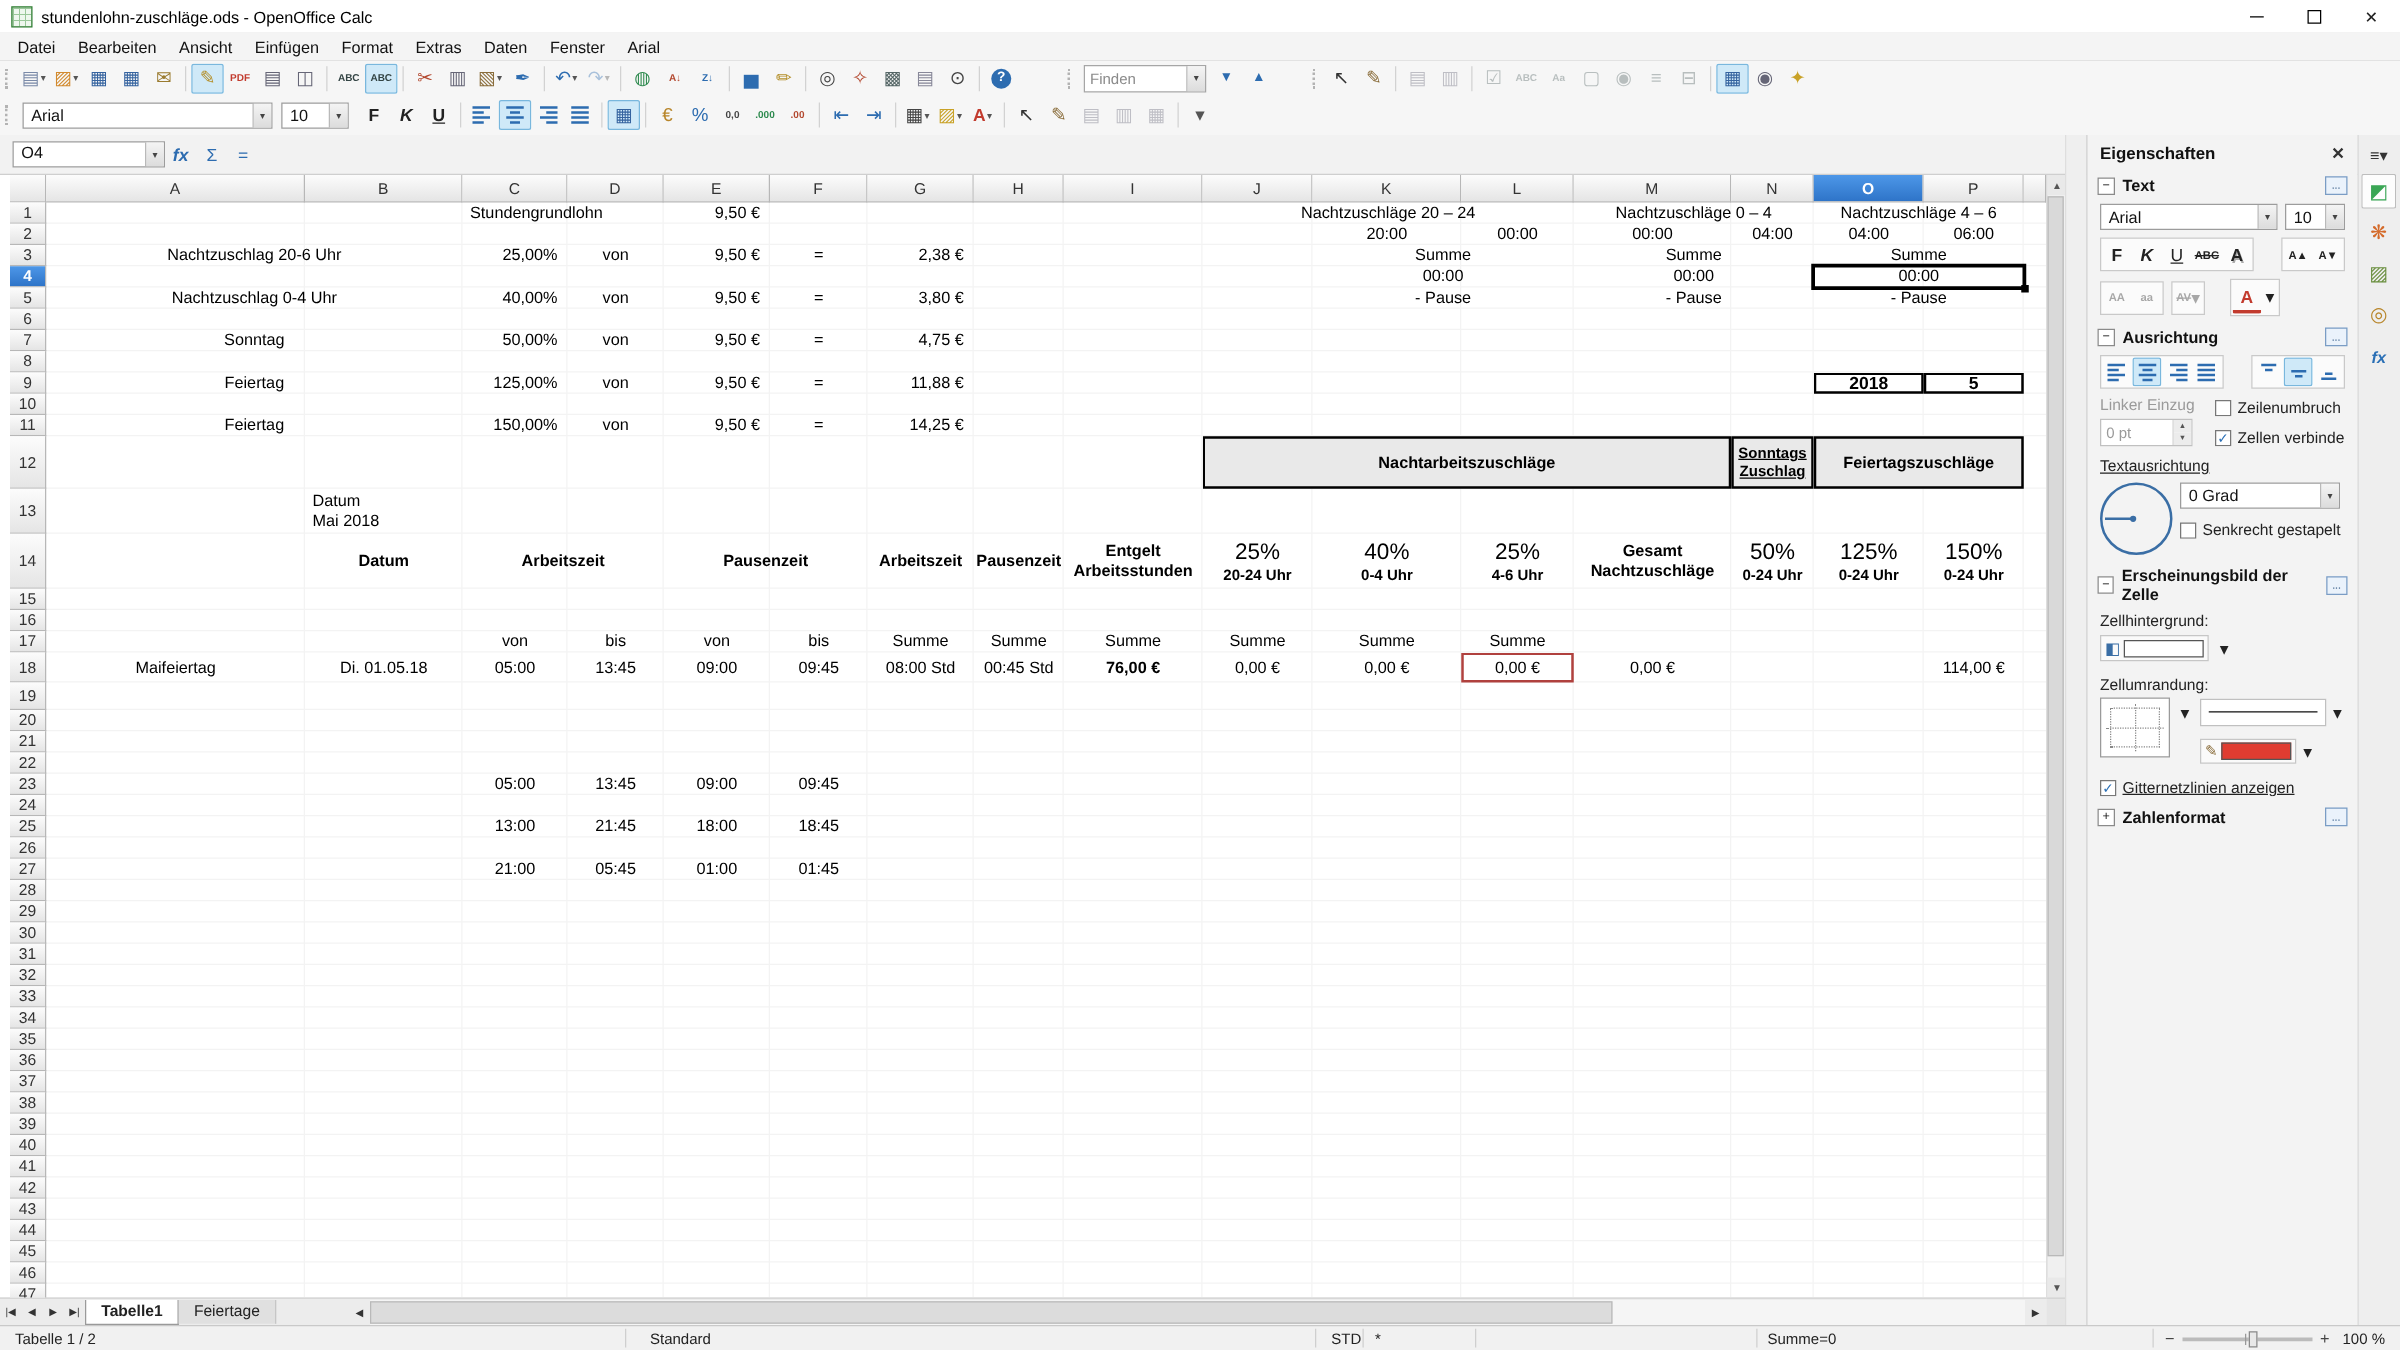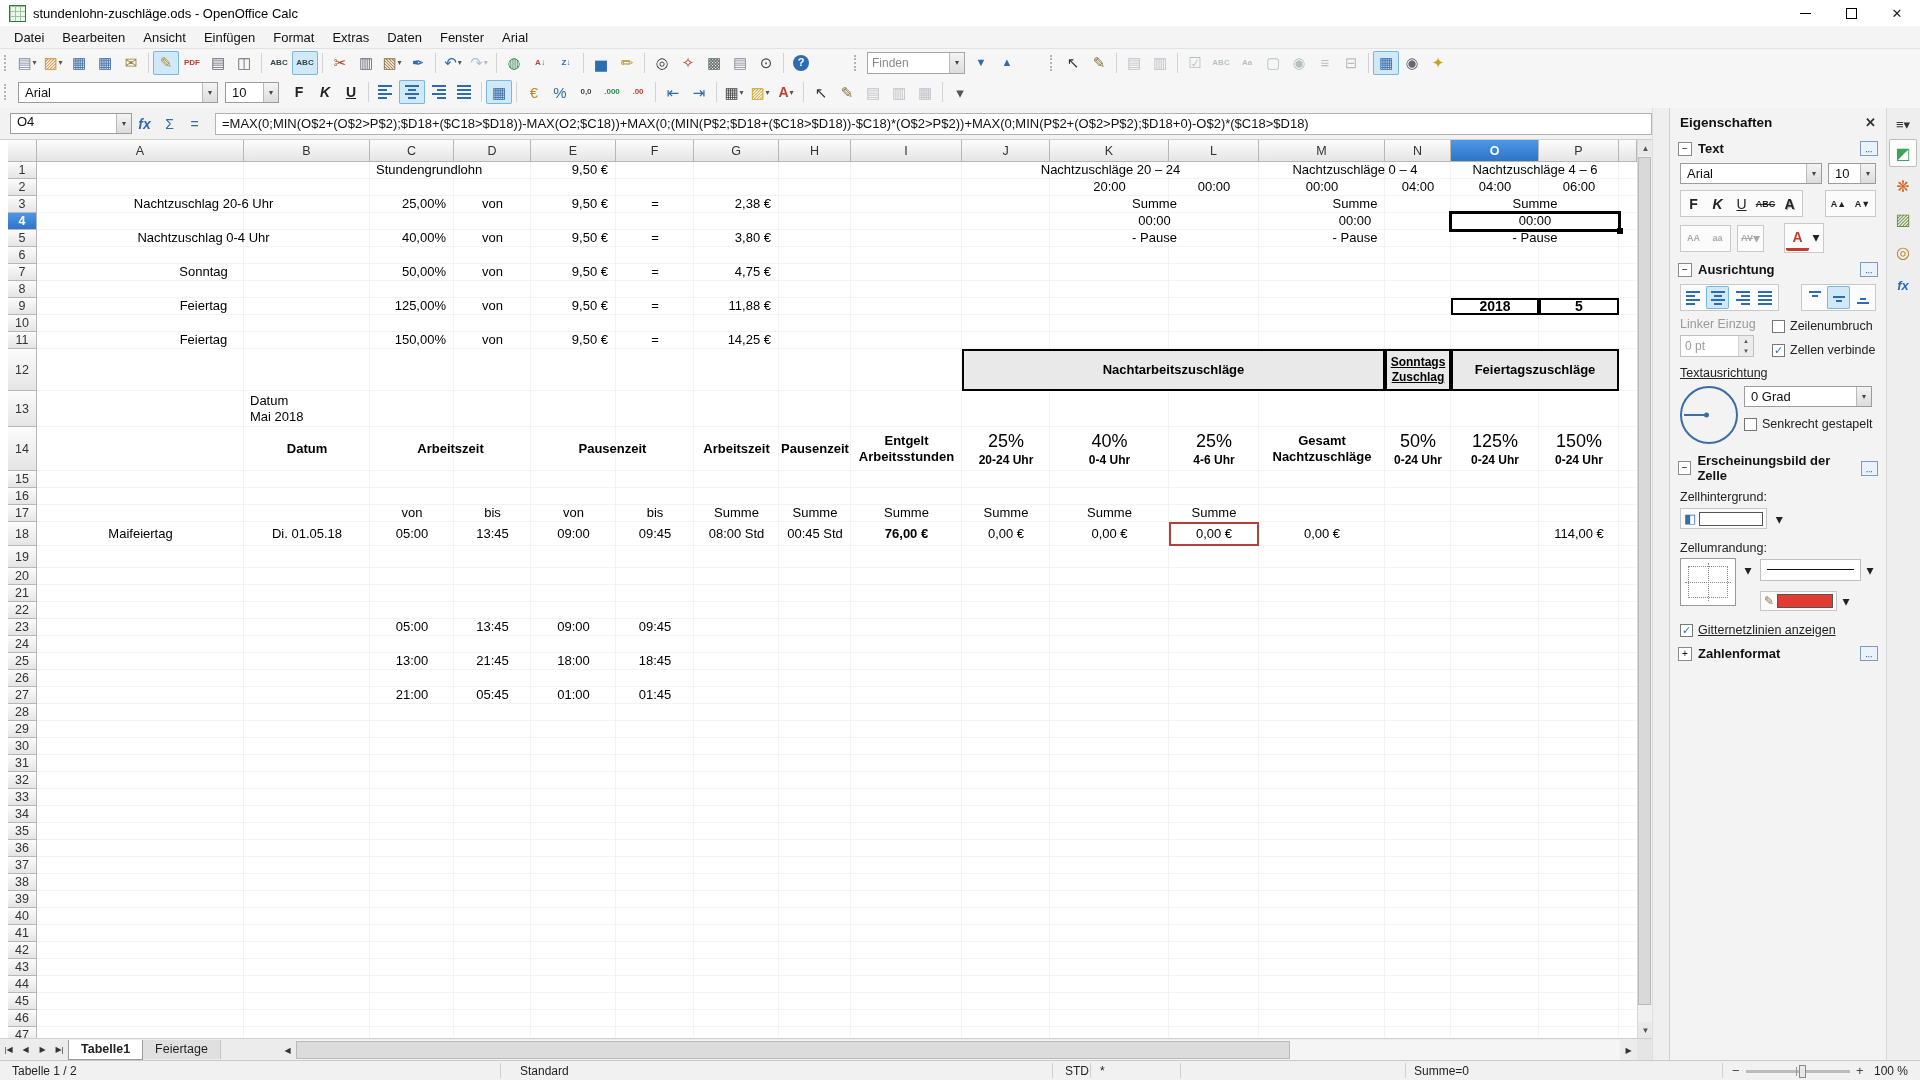--- a/index.html
+++ b/index.html
@@ -474,23 +474,20 @@
 </div>
 
 <div id="formulabar">
   <div class="namebox">
     <span class="val">O4</span>
     <span class="cdd">▾</span>
   </div>
   <span class="fbtn fx">fx</span>
   <span class="fbtn">Σ</span>
   <span class="fbtn">=</span>
-  <div id="fxinput">
-    <span>=MAX(0;MIN(O$2+(O$2&gt;P$2);$D18+($C18&gt;$D18))-MAX(O2;$C18))+MAX(0;(MIN(P$2;$D18+($C18&gt;$D18))-$C18)*(O$2&gt;P$2))+MAX(0;MIN(P$2+(O$2&gt;P$2);$D18+0)-O$2)*($C18&gt;$D18)</span>
-  </div>
 </div>
 
 <div id="leftstrip"></div>
 <div id="sheet">
     <div class="hdr" style="left: 8px; top: 0px; width: 29px; height: 22px;"></div>
     <div class="hdr" style="left: 37px; top: 0px; width: 207px; height: 22px;">A</div>
     <div class="hdr" style="left: 244px; top: 0px; width: 126px; height: 22px;">B</div>
     <div class="hdr" style="left: 370px; top: 0px; width: 84px; height: 22px;">C</div>
     <div class="hdr" style="left: 454px; top: 0px; width: 77px; height: 22px;">D</div>
     <div class="hdr" style="left: 531px; top: 0px; width: 85px; height: 22px;">E</div>

